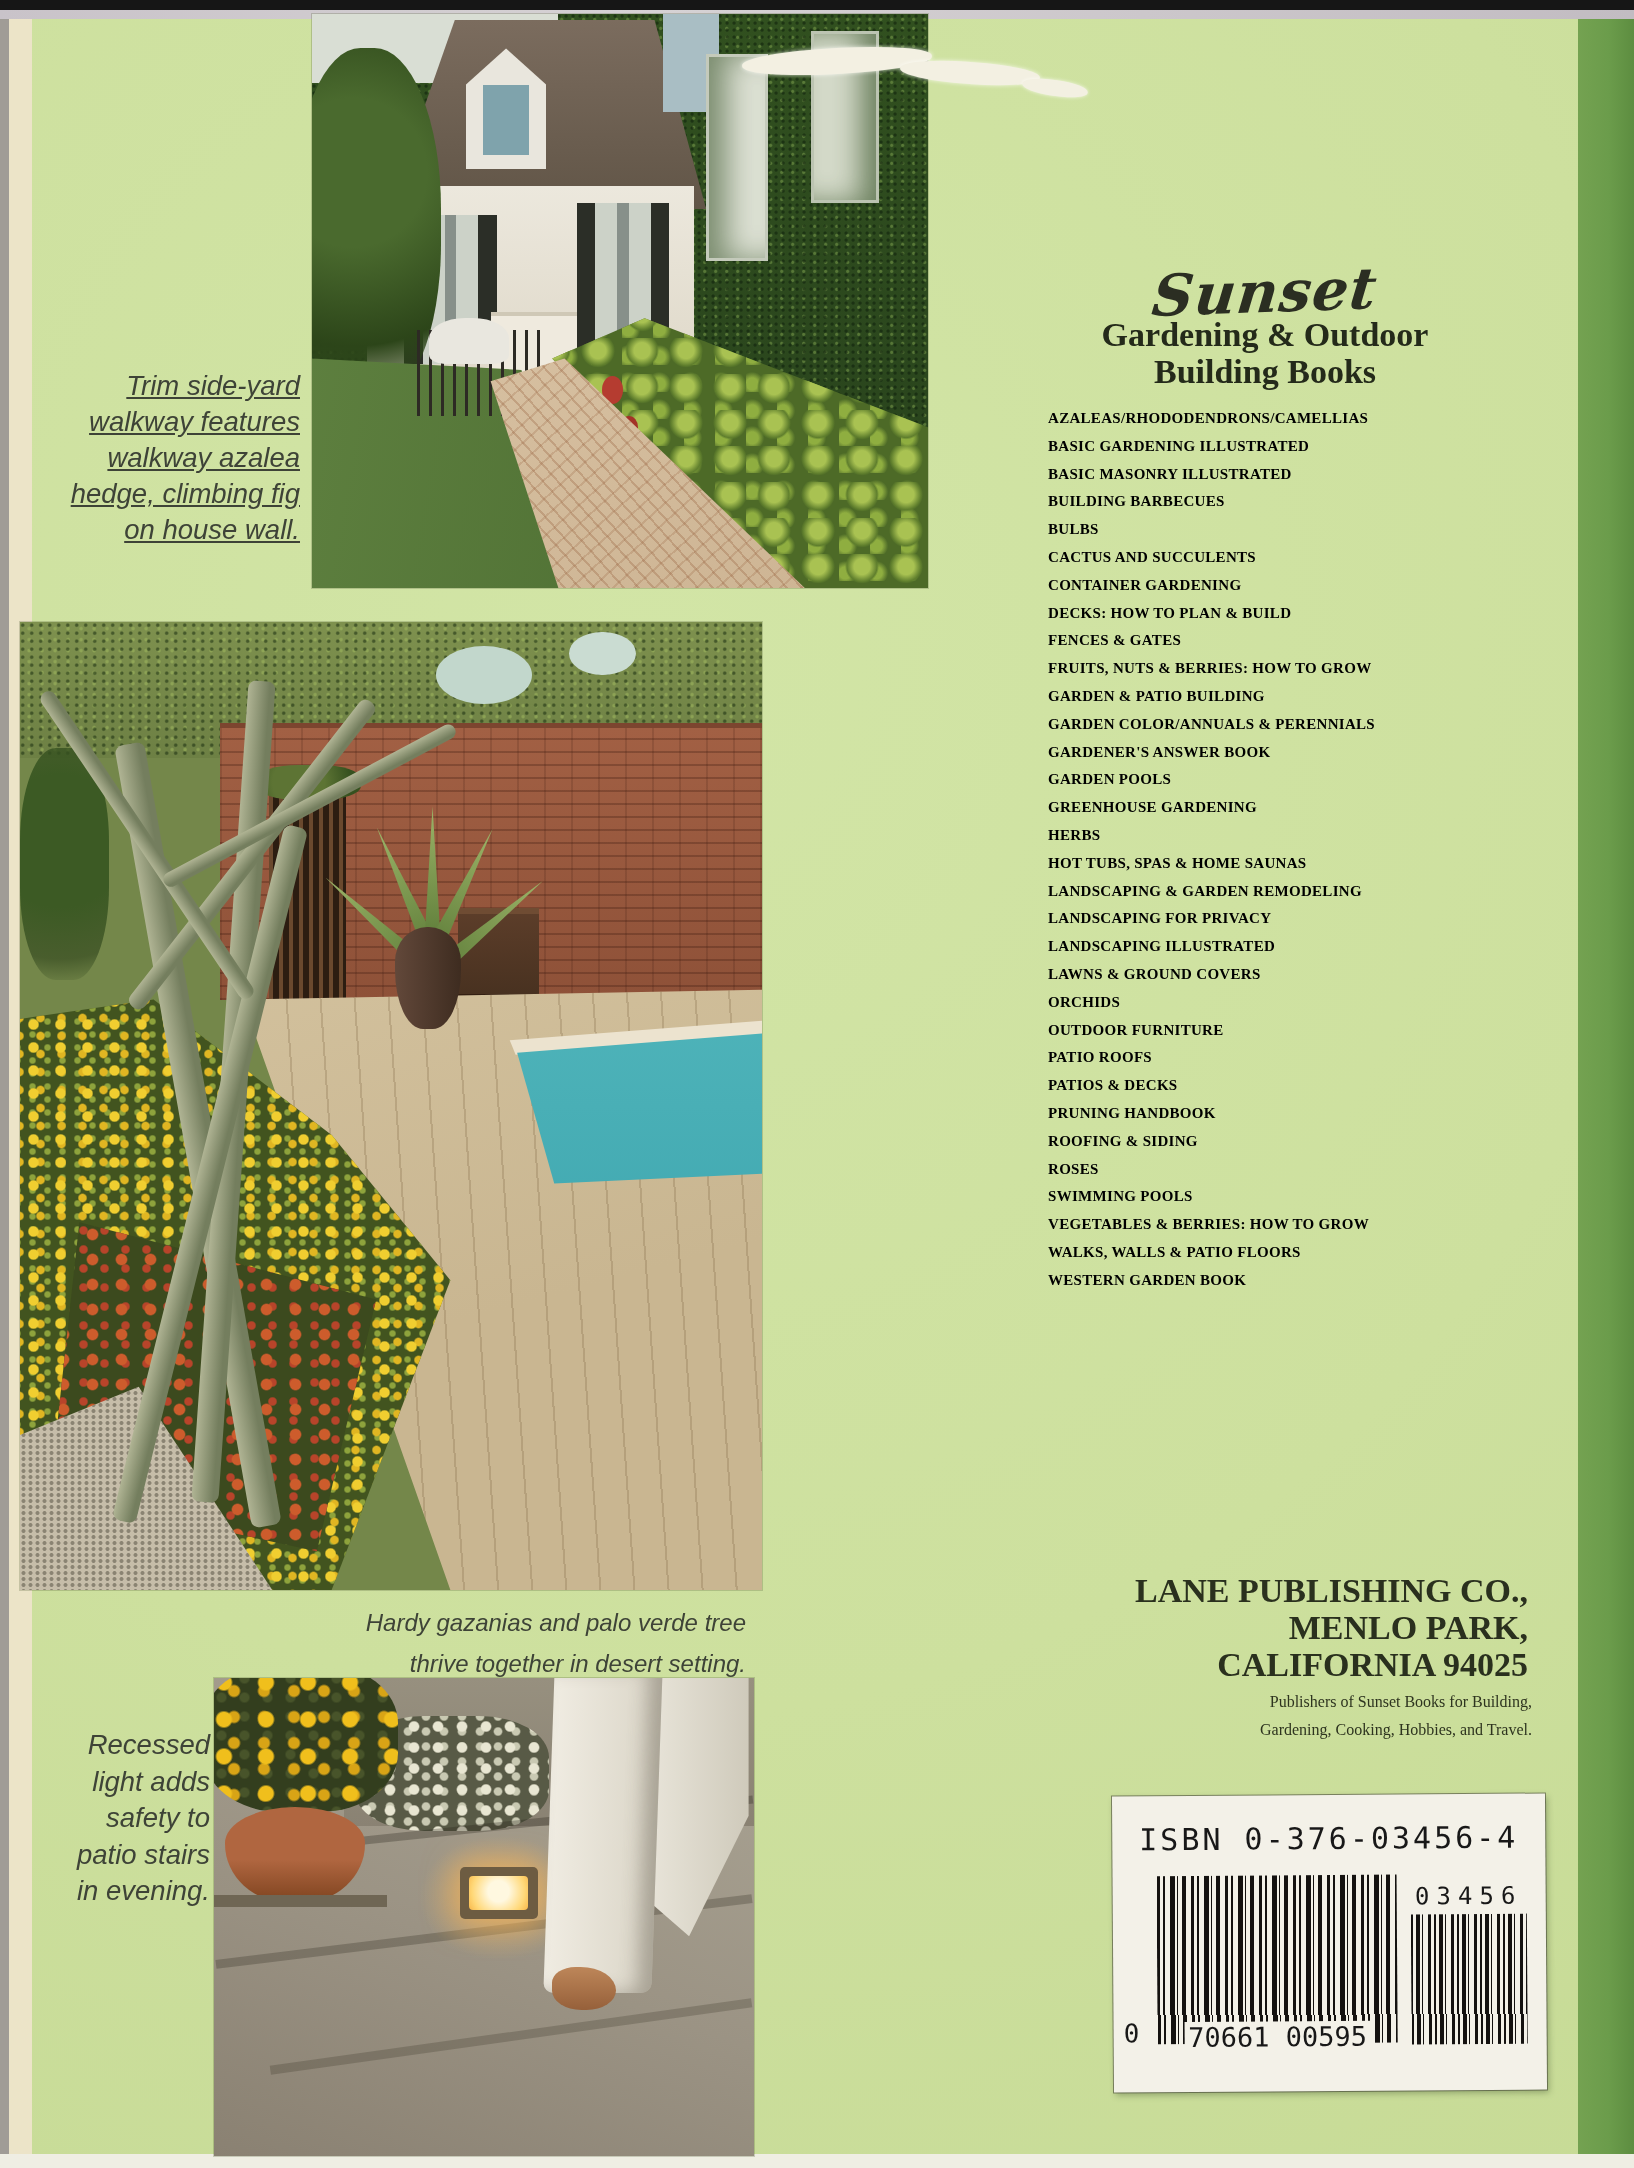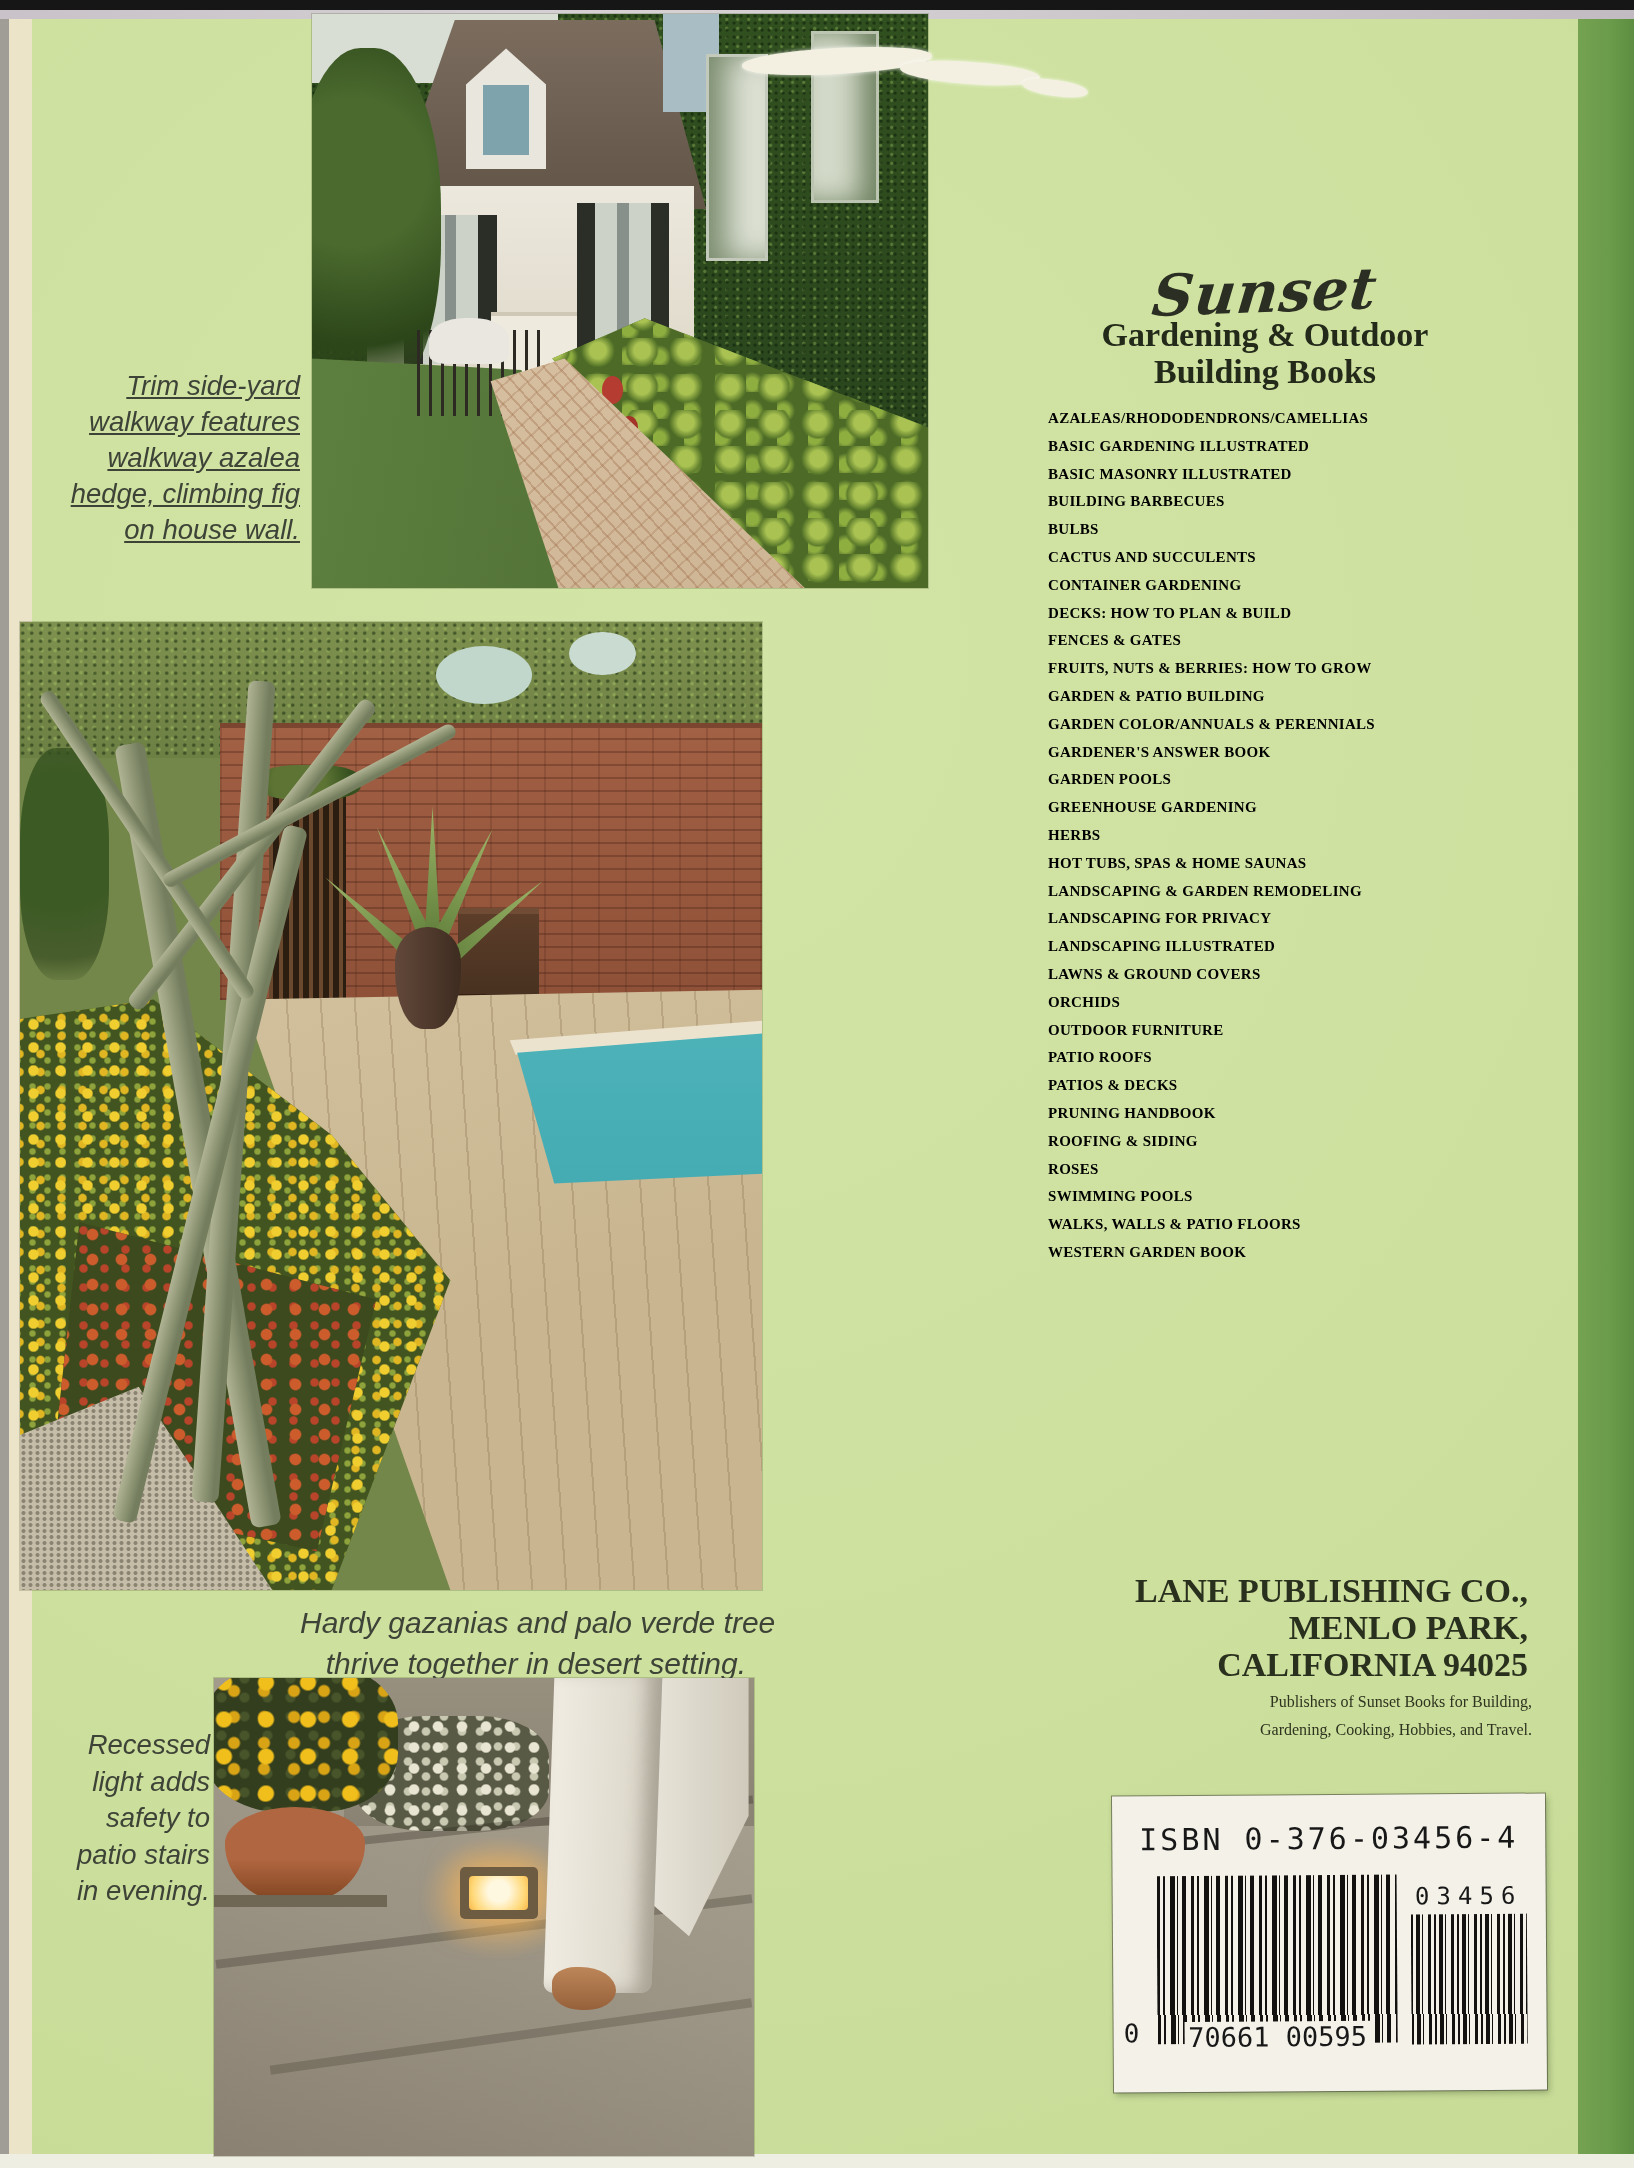--- a/index.html
+++ b/index.html
@@ -18,21 +18,21 @@
   
   .cover{left:32px;top:19px;width:1546px;height:2135px;
          background:radial-gradient(120% 90% at 40% 30%,#d2e5a6 0%,#cde09e 55%,#c6da95 100%);}
   .spine{left:1578px;top:19px;width:56px;height:2135px;
          background:linear-gradient(90deg,#74a251 0%,#6b9c4b 55%,#5d8d40 100%);}
 
   
   .caption{font-family:"Liberation Sans",sans-serif;font-style:italic;color:#3e4337;
            text-align:right;}
   .cap-house{left:60px;top:368px;width:240px;font-size:27.5px;line-height:36px;text-decoration:underline;}
-  .cap-desert{left:300px;top:1602px;width:446px;font-size:30px;line-height:41px;}
+  .cap-desert{left:300px;top:1602px;width:446px;font-size:24px;line-height:41px;}
   .cap-stairs{left:50px;top:1727px;width:160px;font-size:27.5px;line-height:36.5px;}
 
   
   .logo{left:1080px;top:258px;width:370px;text-align:center;
         font-family:"DejaVu Serif",serif;font-style:italic;font-weight:bold;
         font-size:57px;color:#2b2e22;transform:rotate(-2deg) skewX(-8deg);letter-spacing:1px;}
   .series{left:1020px;top:316px;width:490px;text-align:center;color:#242a1a;
           font-weight:bold;font-size:34px;line-height:37px;}
   .booklist{left:1048px;top:405px;width:520px;color:#000000;
             font-weight:bold;font-size:15px;line-height:27.8px;letter-spacing:.3px;}
@@ -359,20 +359,21 @@
       <div class="txtline">LANDSCAPING ILLUSTRATED</div>
       <div class="txtline">LAWNS &amp; GROUND COVERS</div>
       <div class="txtline">ORCHIDS</div>
       <div class="txtline">OUTDOOR FURNITURE</div>
       <div class="txtline">PATIO ROOFS</div>
       <div class="txtline">PATIOS &amp; DECKS</div>
       <div class="txtline">PRUNING HANDBOOK</div>
       <div class="txtline">ROOFING &amp; SIDING</div>
       <div class="txtline">ROSES</div>
       <div class="txtline">SWIMMING POOLS</div>
+      <div class="txtline">VEGETABLES &amp; BERRIES: HOW TO GROW</div>
       <div class="txtline">WALKS, WALLS &amp; PATIO FLOORS</div>
       <div class="txtline">WESTERN GARDEN BOOK</div>
     </div>
 
   <div class="abs pub-address">
       <div class="txtline">LANE PUBLISHING CO.,</div>
       <div class="txtline">MENLO PARK,</div>
       <div class="txtline">CALIFORNIA 94025</div>
     </div>
   <div class="abs pub-tagline">

